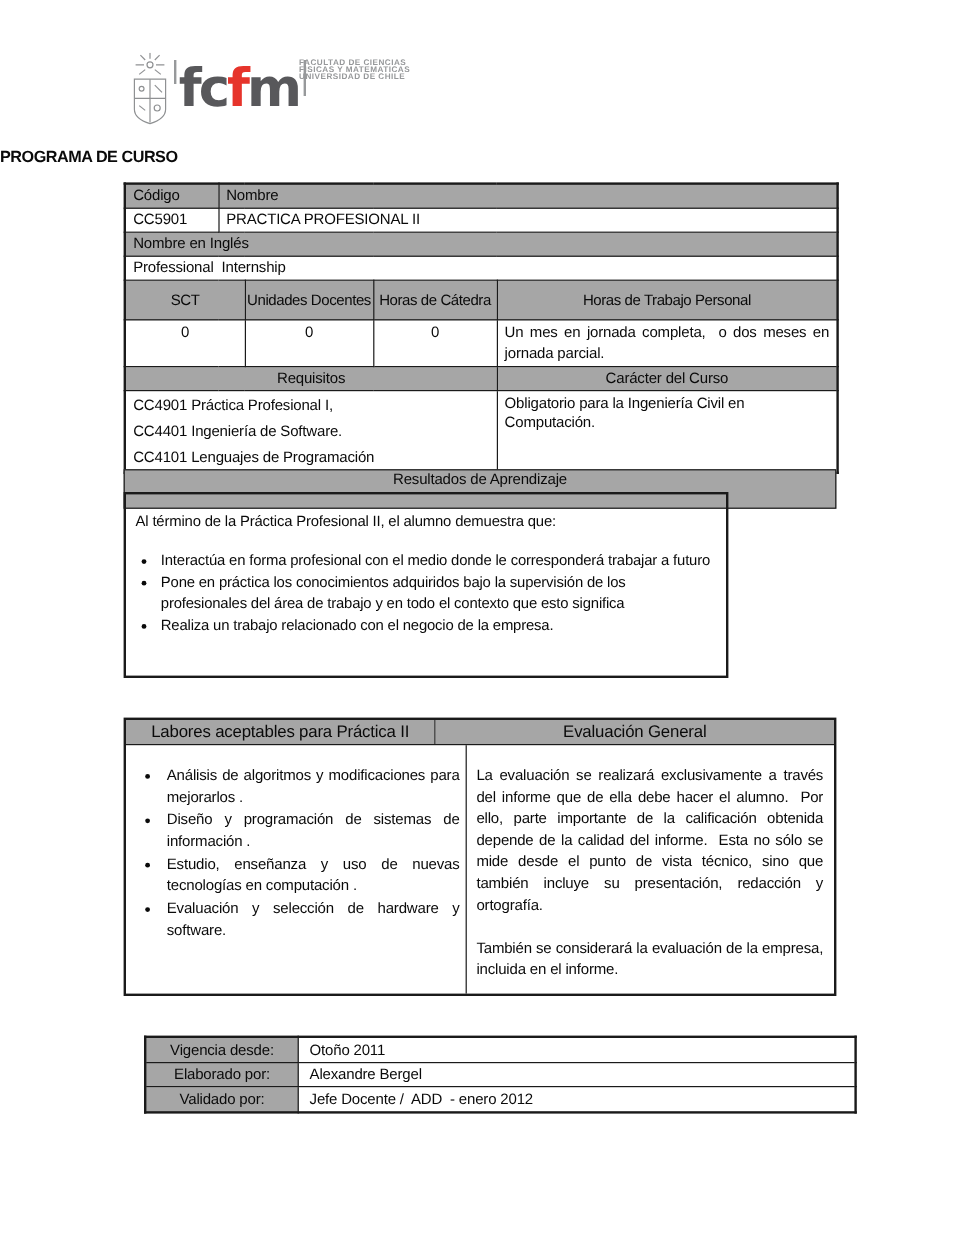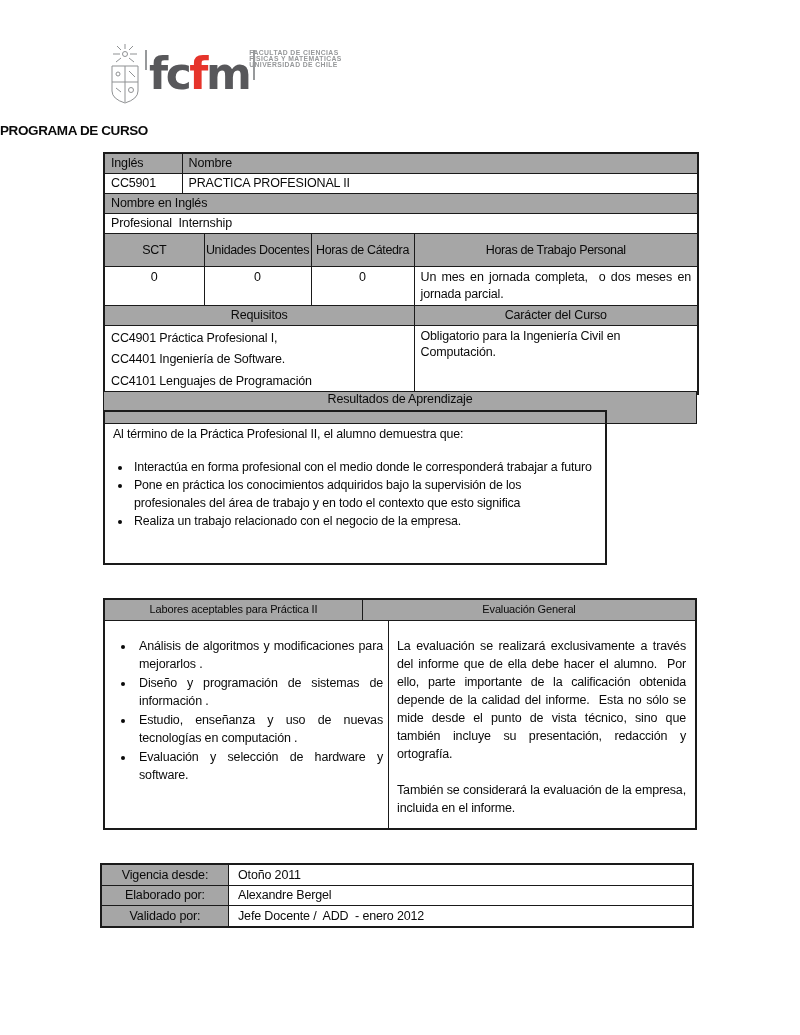--- a/index.html
+++ b/index.html
@@ -45,32 +45,32 @@
     background:#a6a6a6;border:1.5px solid #1a1a1a;text-align:center;font-size:12.5px;line-height:14px;}
   #res-box{position:absolute;left:103px;top:410px;width:504px;height:155px;box-sizing:border-box;
     border:2px solid #1a1a1a;padding:15px 10px 0 8px;font-size:12.4px;}
   #res-box .intro{margin:0 0 17px 0;}
   #res-box ul{margin:0;padding:0 0 0 19px;}
   #res-box li{line-height:18px;padding-left:2px;}
   
   #table2{position:absolute;left:103px;top:598px;width:594px;height:232px;box-sizing:border-box;
     border:2px solid #1a1a1a;display:flex;flex-direction:column;}
   .t2-header{display:flex;height:20px;flex:0 0 auto;border-bottom:1px solid #1a1a1a;}
-  .t2-hcell{box-sizing:border-box;background:#a6a6a6;text-align:center;line-height:19px;font-size:11px;}
+  .t2-hcell{box-sizing:border-box;background:#a6a6a6;text-align:center;line-height:19px;font-size:14px;}
   .t2-hcell.hl{width:258px;border-right:1px solid #1a1a1a;}
   .t2-hcell.hr{flex:1;}
   .t2-body{display:flex;flex:1;}
   .t2-left{box-sizing:border-box;width:284px;border-right:1.5px solid #1a1a1a;padding:16px 5px 0 8px;}
   .t2-left ul{margin:0;padding:0 0 0 22px;}
   .t2-left li{text-align:justify;line-height:18px;margin-bottom:1px;padding-left:4px;}
   .t2-right{box-sizing:border-box;flex:1;padding:16px 9px 0 8px;}
   .t2-right p{margin:0;text-align:justify;line-height:18px;}
   .t2-right p + p{margin-top:18px;}
   
-  #table3{position:absolute;left:100px;top:863px;width:594px;border:2px solid #1a1a1a;font-size:12.5px;}
+  #table3{position:absolute;left:120px;top:863px;width:594px;border:2px solid #1a1a1a;font-size:12.5px;}
   #table3 td{height:17.5px;}
   #table3 .lbl{width:114px;text-align:center;}
   #table3 .val{padding-left:9px;}
 </style>
 </head>
 <body>
 
 <div class="page">
 
   <div class="logo">
@@ -110,32 +110,32 @@
   <table id="table1">
     <colgroup>
         <col style="width:78px">
         <col style="width:22px">
         <col style="width:107px">
         <col style="width:103px">
         <col style="width:284px">
       </colgroup>
     <tbody>
         <tr class="h20">
-      <td class="gray">Inglés</td>
+      <td class="gray">Código</td>
       <td class="gray" colspan="4">Nombre</td>
     </tr>
     <tr class="h20">
       <td>CC5901</td>
       <td colspan="4">PRACTICA PROFESIONAL II</td>
     </tr>
     <tr class="h20">
       <td class="gray" colspan="5">Nombre en Inglés</td>
     </tr>
     <tr class="h20">
-      <td colspan="5" class="pw">Profesional  Internship</td>
+      <td colspan="5" class="pw">Professional  Internship</td>
     </tr>
     <tr class="scthead">
       <td class="gray" colspan="2">SCT</td>
       <td class="gray">Unidades Docentes</td>
       <td class="gray">Horas de Cátedra</td>
       <td class="gray">Horas de Trabajo Personal</td>
     </tr>
     <tr class="vals">
       <td class="center" colspan="2">0</td>
       <td class="center">0</td>

